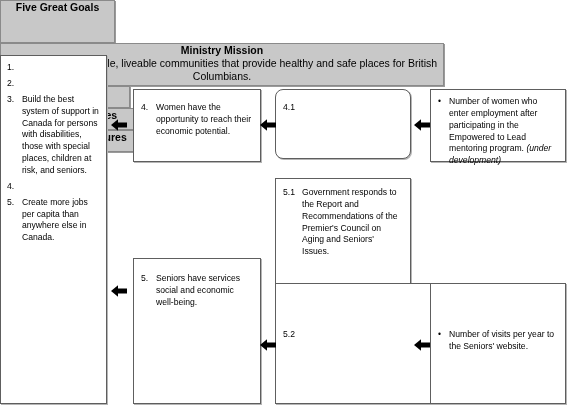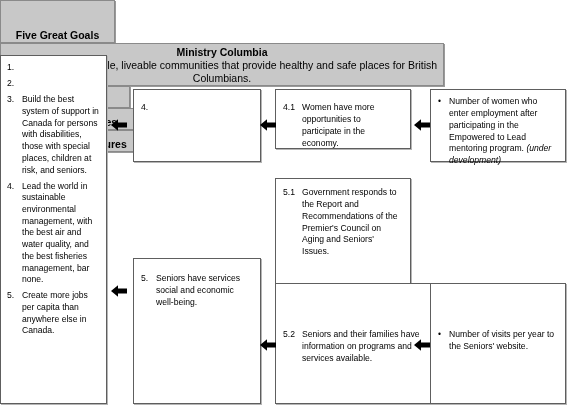--- a/index.html
+++ b/index.html
@@ -17,21 +17,21 @@
     height: 406px;
     overflow: hidden;
     background: #ffffff;
     box-sizing: border-box;
   }
   .hdr {
     background: #c8c8c8;
     border: 1px solid #8a8a8a;
     box-shadow: 1px 1px 0 0 #9a9a9a;
     display: flex;
-    align-items: flex-end;
+    align-items: flex-start;
     justify-content: center;
     text-align: center;
     font-weight: bold;
     font-size: 10.5px;
     color: #000000;
     line-height: 1.25;
   }
   .hdr .sub {
     font-weight: normal;
   }
@@ -108,21 +108,21 @@
 <body>
 
 <div id="page">
 
   <div class="hdr" id="h-five" style="left:0px; top:1px; width:113px; height:41px;">
     <span class="hdr-inner">Five Great Goals</span>
   </div>
 
   <div class="hdr" id="h-mission" style="left:124px; top:1px; width:442px; height:41px;">
     <div class="hdr-inner">
-      <div>Ministry Columbia</div>
+      <div>Ministry Mission</div>
       <div class="sub">To promote sustainable, liveable communities that provide healthy and safe places for British Columbians.</div>
     </div>
   </div>
 
   <div class="hdr" style="left:133px; top:56px; width:128px; height:20px;">
     <span class="hdr-inner">Ministry Goals</span>
   </div>
 
   <div class="hdr" style="left:275px; top:56px; width:136px; height:20px;">
     <span class="hdr-inner">Ministry Objectives</span>
@@ -139,60 +139,58 @@
       </li>
       <li>
         <span class="marker">2.</span>
       </li>
       <li>
         <span class="marker">3.</span>
         <span class="itemtext">Build the best system of support in Canada for persons with disabilities, those with special places, children at risk, and seniors.</span>
       </li>
       <li>
         <span class="marker">4.</span>
-        <span class="itemtext">Lead the world in sustainable environmental management, with the best air and water quality, and the best fisheries management, bar none.</span>
       </li>
       <li>
         <span class="marker">5.</span>
         <span class="itemtext">Create more jobs per capita than anywhere else in Canada.</span>
       </li>
     </ul>
   </div>
 
   <div class="content" style="left:133px; top:89px; width:128px; height:73px; padding:12px 8px 0 7px;">
     <div class="numbox">
       <span class="marker" style="width:15px;">4.</span>
+      <span class="itemtext">Women have the opportunity to reach their economic potential.</span>
     </div>
   </div>
 
   <div class="content" style="left:133px; top:258px; width:128px; height:146px; padding:14px 8px 0 7px;">
     <div class="numbox">
       <span class="marker" style="width:15px;">5.</span>
       <span class="itemtext">Seniors have services social and economic well-being.</span>
     </div>
   </div>
 
-  <div class="content" style="left:275px; top:89px; width:136px; height:60px; padding:12px 8px 17px 7px;">
+  <div class="content" style="left:275px; top:89px; width:136px; height:70px; padding:12px 8px 17px 7px;border-radius:8px;">
     <div class="numbox">
       <span class="marker" style="width:19px;">4.1</span>
-      <span class="itemtext">Women have more opportunities to participate in the economy.</span>
     </div>
   </div>
 
   <div class="content" style="left:275px; top:178px; width:136px; height:110px; padding:8px 8px 0 7px;">
     <div class="numbox">
       <span class="marker" style="width:19px;">5.1</span>
       <span class="itemtext">Government responds to the Report and Recommendations of the Premier's Council on Aging and Seniors' Issues.</span>
     </div>
   </div>
 
   <div class="content" style="left:275px; top:283px; width:164px; height:121px; padding:45px 8px 0 7px;">
     <div class="numbox">
       <span class="marker" style="width:19px;">5.2</span>
-      <span class="itemtext">Seniors and their families have information on programs and services available.</span>
     </div>
   </div>
 
   <div class="content" style="left:430px; top:89px; width:136px; height:73px; padding:6px 6px 0 7px;">
     <div class="numbox bulletbox">
       <span class="marker" style="width:11px;">•</span>
       <span class="itemtext">
         <span>Number of women who enter employment after participating in the Empowered to Lead mentoring program.</span>
         <span class="ital">(under development)</span>
       </span>

